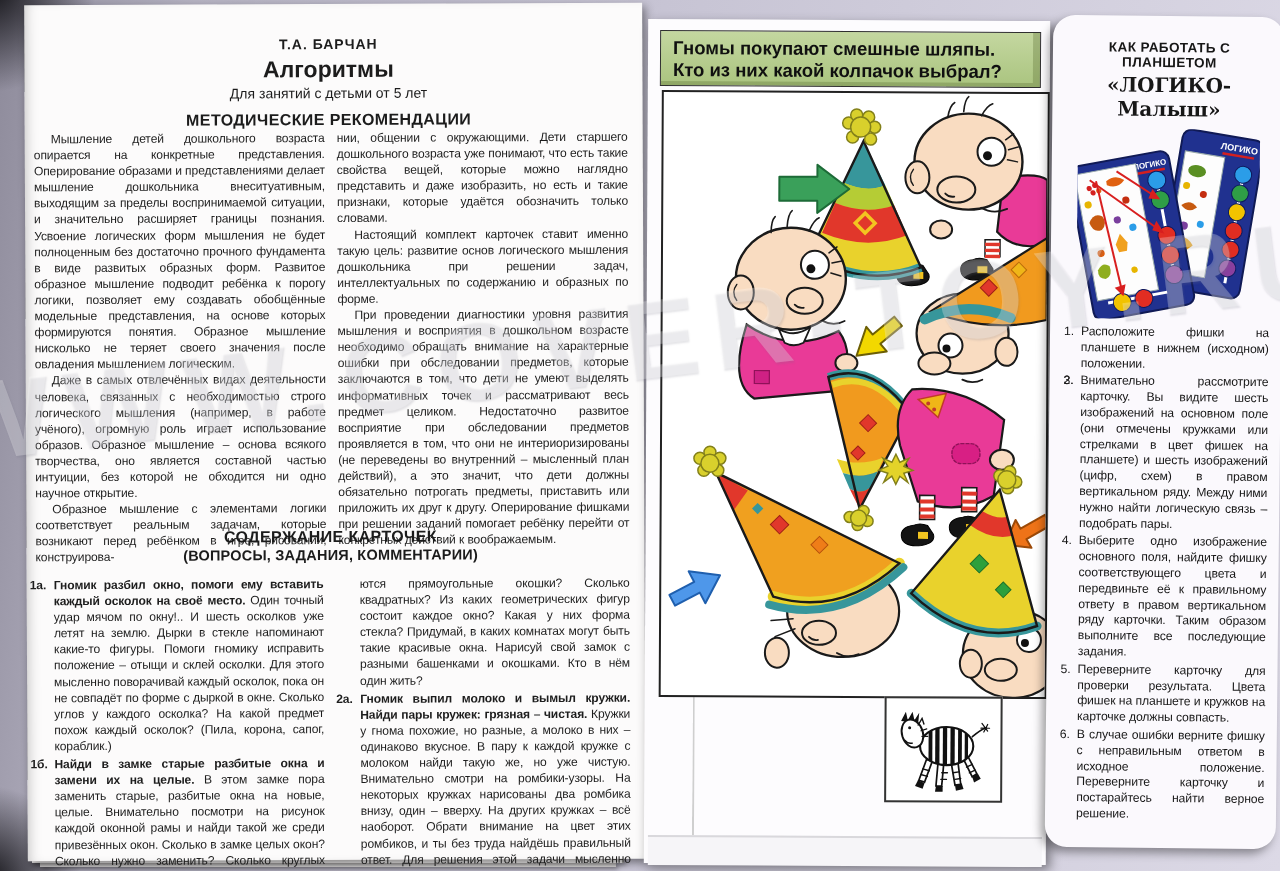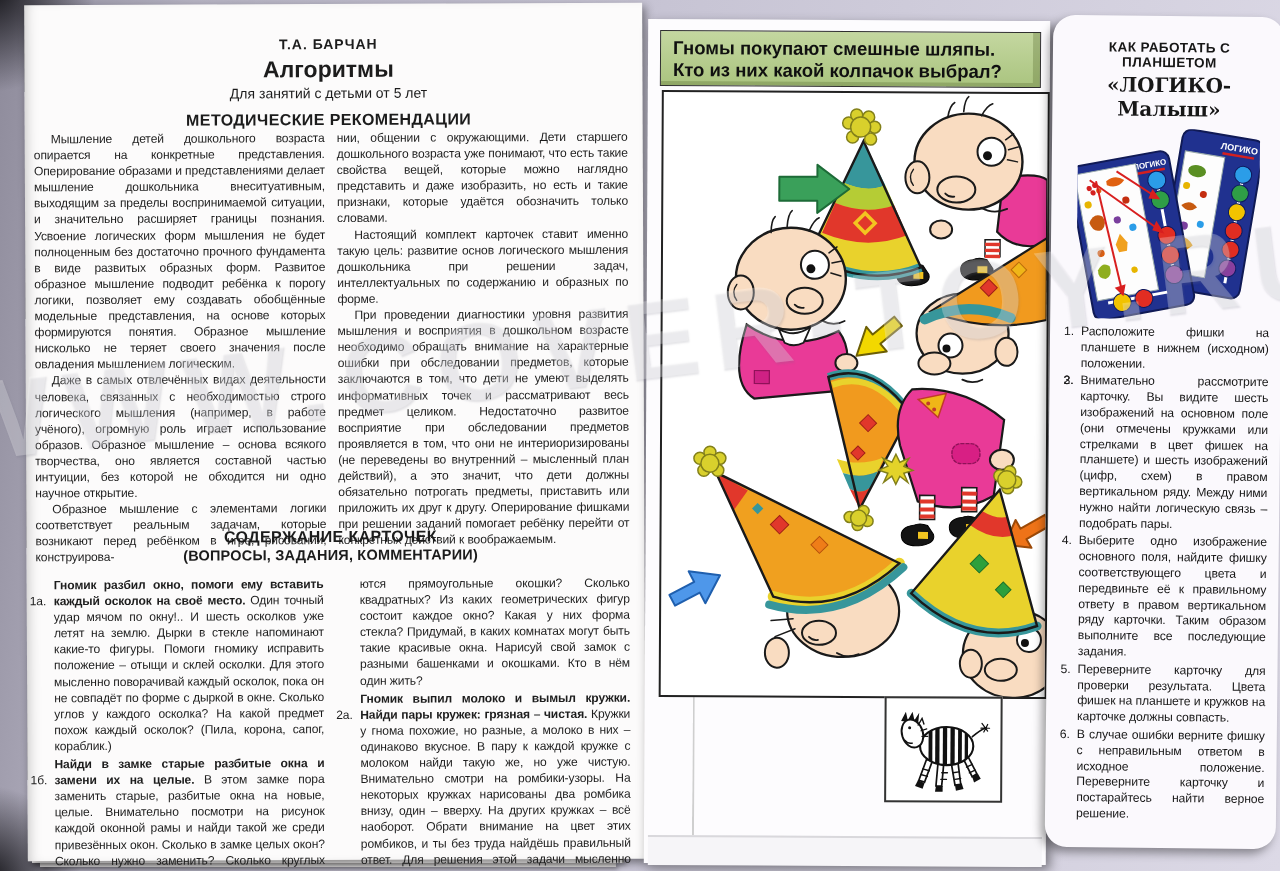--- a/index.html
+++ b/index.html
@@ -34,21 +34,21 @@
   .lp-method{font-size:16px;font-weight:bold;letter-spacing:.4px;margin-top:10px;}
   .lp-cols{position:absolute;top:126px;left:9px;right:15px;display:flex;gap:12px;}
   .lp-col{flex:1;}
   .bp{font-size:12.1px;line-height:16.1px;text-align:justify;color:#1d1d1d;margin:0;letter-spacing:-.12px;}
   .bp.ind{text-indent:17px;}
   .sec-head{position:absolute;top:524px;left:0;right:10px;text-align:center;color:#1b1b1b;}
   .sec-l1{font-size:16px;font-weight:bold;letter-spacing:.4px;}
   .sec-l2{font-size:14.5px;font-weight:bold;letter-spacing:.2px;margin-top:1px;}
   .items-cols{position:absolute;top:572px;left:3px;right:15px;display:flex;gap:12px;}
   .item{position:relative;padding-left:24px;font-size:12.1px;line-height:16.1px;text-align:justify;color:#1d1d1d;letter-spacing:-.12px;margin-bottom:2px;}
-  .item .num{position:absolute;left:0;top:16px;font-weight:normal;}
+  .item .num{position:absolute;left:0;top:0;font-weight:bold;}
   
   .card-sheet{
     position:absolute;left:646px;top:20px;width:402px;height:844px;z-index:6;
     background:#fdfcfe;transform:rotate(.3deg);
     box-shadow:4px 5px 12px rgba(0,0,0,.45);
   }
   .stack-curve{position:absolute;left:48px;top:628px;width:340px;height:216px;
     border-left:2px solid #cfcfcf;border-top:2px solid #cfcfcf;border-radius:20px 0 0 0;}
   .stack-line{position:absolute;left:4px;top:816px;width:394px;height:28px;border-top:2px solid #d9d8dc;background:#f6f5f8;}
   .q-bar{

